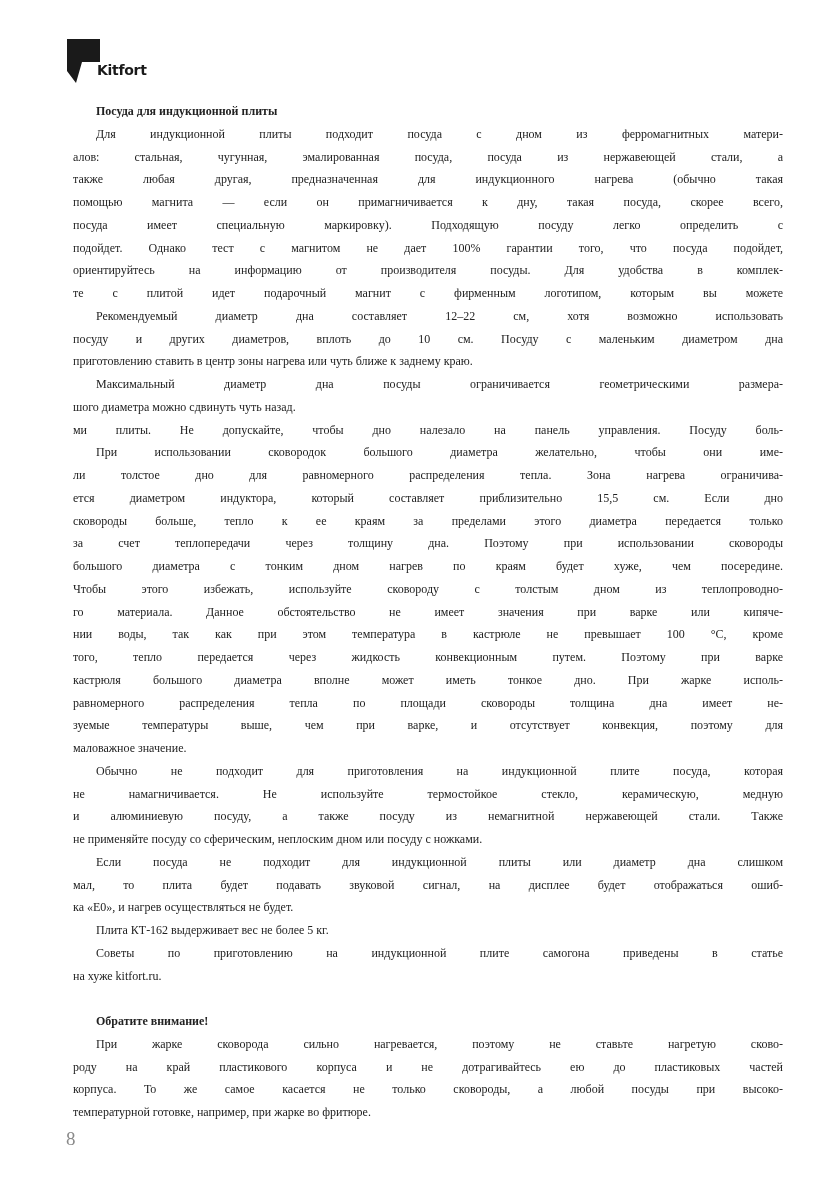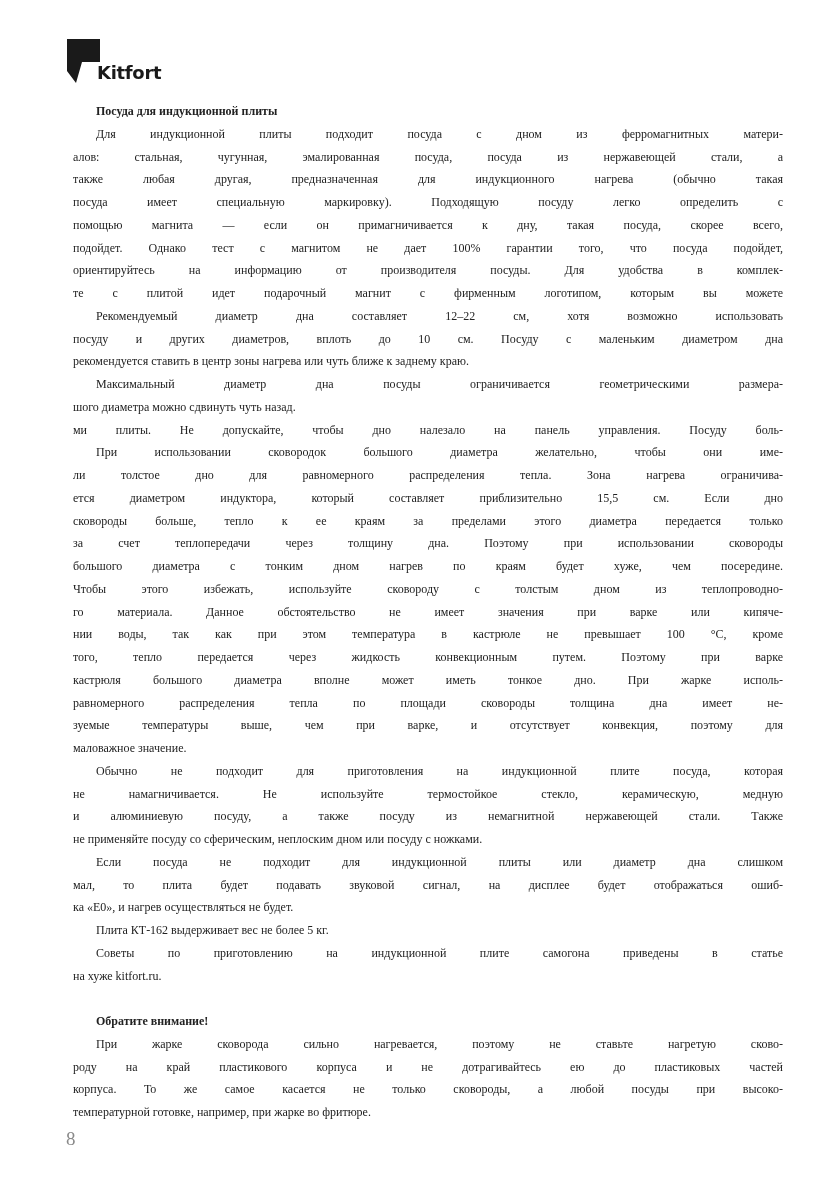--- a/index.html
+++ b/index.html
@@ -1,19 +1,19 @@
 <!DOCTYPE html>
 <html><head>
 <meta charset="utf-8">
 <style>
   html, body { margin: 0; padding: 0; background: #ffffff; }
   body { width: 839px; height: 1186px; position: relative; overflow: hidden; }
   .logo { position: absolute; left: 66px; top: 38px; width: 100px; height: 50px; }
   .logo-mark { position: absolute; left: 0; top: 0; }
-  .logo-text { position: absolute; left: 31px; top: 24px; font-family: "DejaVu Sans", sans-serif; font-weight: bold; font-size: 18px; color: #1a1a1a; letter-spacing: -0.3px; }
+  .logo-text { position: absolute; left: 31px; top: 24px; font-family: "DejaVu Sans", sans-serif; font-weight: bold; font-size: 14px; color: #1a1a1a; letter-spacing: -0.3px; }
   .content { position: absolute; left: 73px; top: 100px; width: 710px; font-family: "Liberation Serif", serif; font-size: 12px; color: #222222; }
   .line { display: block; height: 22.75px; line-height: 22.75px; white-space: nowrap; text-align: justify; text-align-last: justify; }
   .line.last { text-align-last: left; }
   .indent { padding-left: 23px; }
   .heading { font-weight: bold; padding-left: 23px; text-align-last: left; }
   .gap { height: 22.75px; }
   .page-num { position: absolute; left: 66px; top: 1128px; font-family: "Liberation Serif", serif; font-size: 19px; color: #8a8a8a; }
 </style>
 </head>
 <body>
@@ -24,30 +24,30 @@
   </svg>
   <span class="logo-text">Kitfort</span>
 </div>
 
 <div class="content" id="content">
     <div class="line heading">Посуда для индукционной плиты</div>
     <div>
       <span class="line indent">Для индукционной плиты подходит посуда с дном из ферромагнитных матери-</span>
       <span class="line">алов: стальная, чугунная, эмалированная посуда, посуда из нержавеющей стали, а</span>
       <span class="line">также любая другая, предназначенная для индукционного нагрева (обычно такая</span>
+      <span class="line">помощью магнита — если он примагничивается к дну, такая посуда, скорее всего,</span>
       <span class="line">посуда имеет специальную маркировку). Подходящую посуду легко определить с</span>
-      <span class="line">помощью магнита — если он примагничивается к дну, такая посуда, скорее всего,</span>
       <span class="line">подойдет. Однако тест с магнитом не дает 100% гарантии того, что посуда подойдет,</span>
       <span class="line">ориентируйтесь на информацию от производителя посуды. Для удобства в комплек-</span>
       <span class="line">те с плитой идет подарочный магнит с фирменным логотипом, которым вы можете</span>
     </div>
     <div>
       <span class="line indent">Рекомендуемый диаметр дна составляет 12–22 см, хотя возможно использовать</span>
       <span class="line">посуду и других диаметров, вплоть до 10 см. Посуду с маленьким диаметром дна</span>
-      <span class="line last">рекомендуется ставить в центр зоны нагрева или чуть ближе к заднему краю.</span>
+      <span class="line last">приготовлению ставить в центр зоны нагрева или чуть ближе к заднему краю.</span>
     </div>
     <div>
       <span class="line indent">Максимальный диаметр дна посуды ограничивается геометрическими размера-</span>
       <span class="line last">шого диаметра можно сдвинуть чуть назад.</span>
       <span class="line">ми плиты. Не допускайте, чтобы дно налезало на панель управления. Посуду боль-</span>
     </div>
     <div>
       <span class="line indent">При использовании сковородок большого диаметра желательно, чтобы они име-</span>
       <span class="line">ли толстое дно для равномерного распределения тепла. Зона нагрева ограничива-</span>
       <span class="line">ется диаметром индуктора, который составляет приблизительно 15,5 см. Если дно</span>

